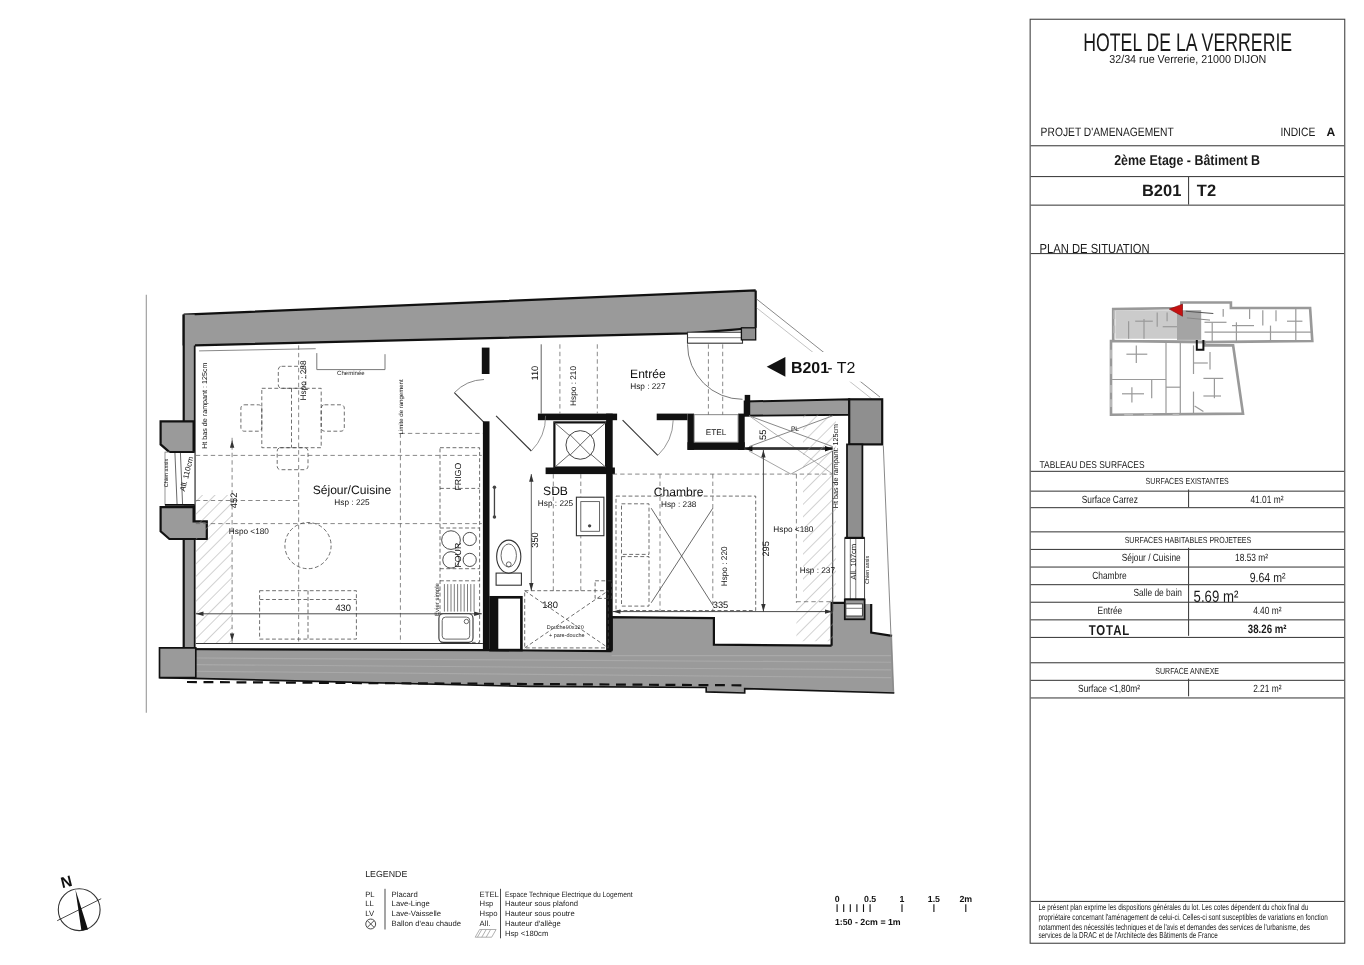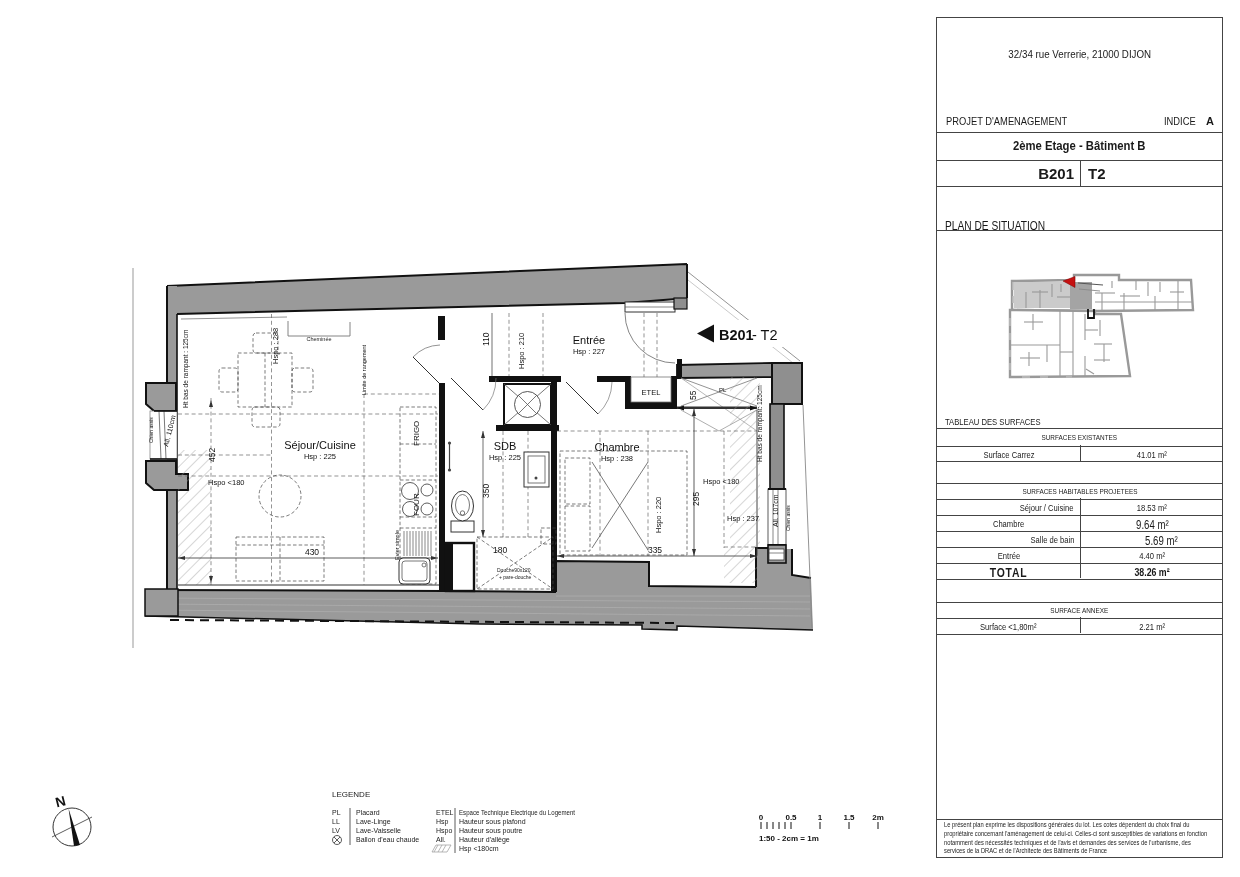--- a/index.html
+++ b/index.html
@@ -10,20 +10,21 @@
   .hline{position:absolute;left:0;width:100%;height:0;border-top:1px solid #444;}
   .cell{position:absolute;left:0;width:100%;text-align:center;}
   .sq{display:inline-block;transform-origin:center;}
   .sql{display:inline-block;transform-origin:left top;}
 </style>
 </head>
 <body>
 
 <div id="panel">
 
+  <div class="cell" style="top:7px;font-size:23px;"><span class="sq" style="transform:scaleX(0.70);">HOTEL DE LA VERRERIE</span></div>
 
   <div class="cell" style="top:30px;font-size:10.5px;"><span class="sq" style="transform:scaleX(0.93);">32/34 rue Verrerie, 21000 DIJON</span></div>
 
   <div class="abs" style="left:9px;top:97px;font-size:11px;"><span class="sql" style="transform:scaleX(0.85);">PROJET D'AMENAGEMENT</span></div>
   <div class="abs" style="left:227px;top:97px;font-size:11px;"><span class="sql" style="transform:scaleX(0.85);">INDICE</span></div>
   <div class="abs" style="left:269px;top:97px;font-size:11px;font-weight:bold;">A</div>
   <div class="hline" style="top:113.5px;"></div>
 
   <div class="cell" style="top:120px;font-size:13px;font-weight:bold;"><span class="sq" style="transform:scaleX(0.87);">2ème Etage - Bâtiment B</span></div>
   <div class="hline" style="top:142px;"></div>
@@ -42,27 +43,27 @@
   <div class="cell" style="top:414.5px;font-size:8px;"><span class="sq" style="transform:scaleX(0.8);">SURFACES EXISTANTES</span></div>
   <div class="hline" style="top:427.5px;"></div>
   <div class="abs" style="left:0;top:431px;width:143px;text-align:center;font-size:9.5px;"><span class="sq" style="transform:scaleX(0.8);">Surface Carrez</span></div>
   <div class="abs" style="left:143px;top:431px;width:144px;text-align:center;font-size:9.5px;"><span class="sq" style="transform:scaleX(0.8);">41.01 m²</span></div>
   <div class="abs" style="left:143px;top:427px;width:0;height:16px;border-left:1px solid #444;"></div>
   <div class="hline" style="top:443px;"></div>
   <div class="hline" style="top:464.5px;"></div>
   <div class="cell" style="top:468.5px;font-size:8px;"><span class="sq" style="transform:scaleX(0.8);">SURFACES HABITABLES PROJETEES</span></div>
   <div class="hline" style="top:480.5px;"></div>
   <div class="abs" style="left:0;top:484px;width:143px;text-align:right;font-size:9.5px;"><span class="sq" style="transform:scaleX(0.8);">Séjour / Cuisine</span></div>
-  <div class="abs" style="left:143px;top:484px;width:144px;text-align:center;font-size:9.5px;"><span class="sq" style="transform:scaleX(0.8);">18.53 m²</span></div>
+  <div class="abs" style="left:129px;top:484px;width:144px;text-align:center;font-size:9.5px;"><span class="sq" style="transform:scaleX(0.8);">18.53 m²</span></div>
   <div class="hline" style="top:496.5px;"></div>
   <div class="abs" style="left:0;top:500px;width:143px;text-align:center;font-size:9.5px;"><span class="sq" style="transform:scaleX(0.8);">Chambre</span></div>
   <div class="abs" style="left:143px;top:500px;width:144px;text-align:center;font-size:12px;"><span class="sq" style="transform:scaleX(0.8);">9.64 m²</span></div>
   <div class="hline" style="top:512.5px;"></div>
   <div class="abs" style="left:0;top:516px;width:143px;text-align:right;font-size:9.5px;"><span class="sq" style="transform:scaleX(0.8);">Salle de bain</span></div>
-  <div class="abs" style="left:143px;top:516px;width:144px;text-align:center;font-size:12px;padding-left:19px;"><span class="sq" style="transform:scaleX(0.8);">5.69 m²</span></div>
+  <div class="abs" style="left:143px;top:516px;width:144px;text-align:left;font-size:15px;"><span class="sq" style="transform:scaleX(0.8);">5.69 m²</span></div>
   <div class="hline" style="top:528.5px;"></div>
   <div class="abs" style="left:0;top:532px;width:143px;text-align:center;font-size:9.5px;"><span class="sq" style="transform:scaleX(0.8);">Entrée</span></div>
   <div class="abs" style="left:143px;top:532px;width:144px;text-align:center;font-size:9.5px;"><span class="sq" style="transform:scaleX(0.8);">4.40 m²</span></div>
   <div class="hline" style="top:544.5px;"></div>
   <div class="abs" style="left:0;top:547px;width:143px;text-align:center;font-size:13px;font-weight:bold;letter-spacing:1px;"><span class="sq" style="transform:scaleX(0.8);">TOTAL</span></div>
   <div class="abs" style="left:143px;top:548px;width:144px;text-align:center;font-size:11px;font-weight:bold;"><span class="sq" style="transform:scaleX(0.8);">38.26 m²</span></div>
   <div class="abs" style="left:143px;top:480px;width:0;height:80px;border-left:1px solid #444;"></div>
   <div class="hline" style="top:560.5px;"></div>
   <div class="hline" style="top:584px;"></div>
   <div class="cell" style="top:588px;font-size:8px;"><span class="sq" style="transform:scaleX(0.8);">SURFACE ANNEXE</span></div>

